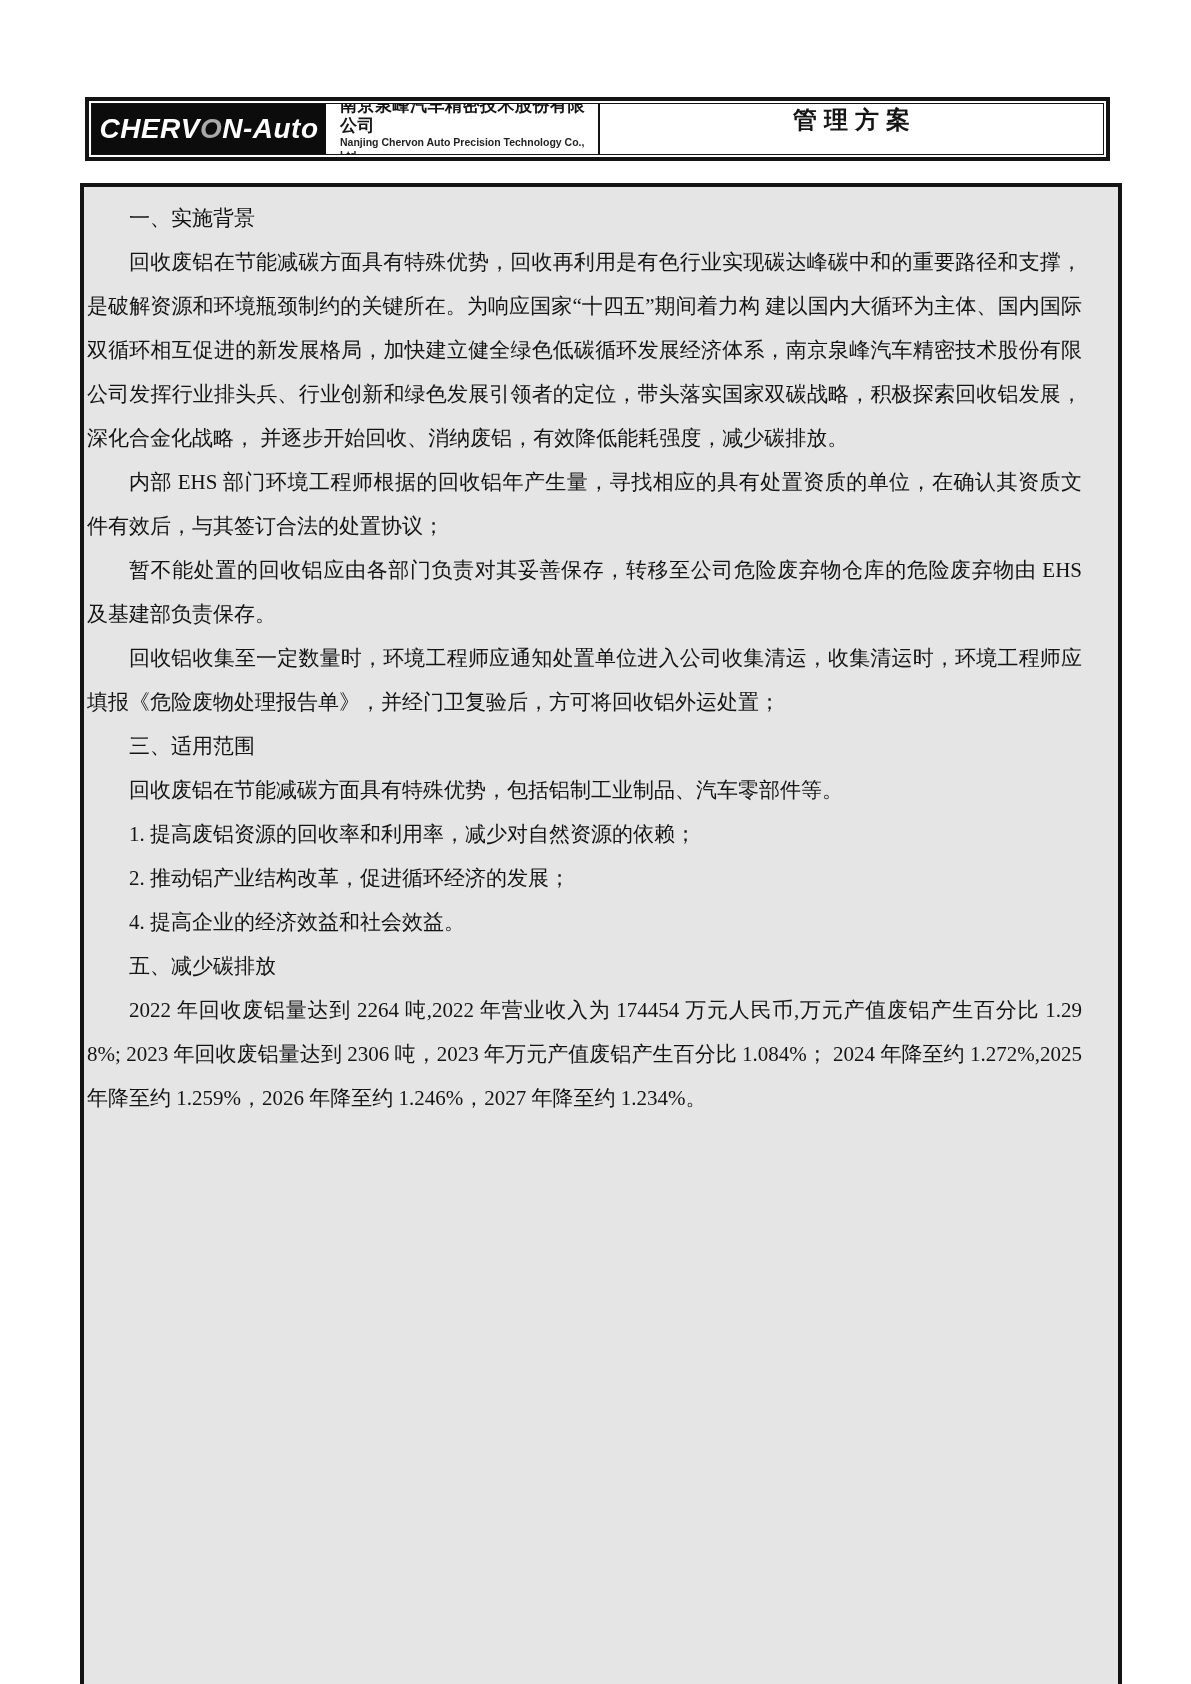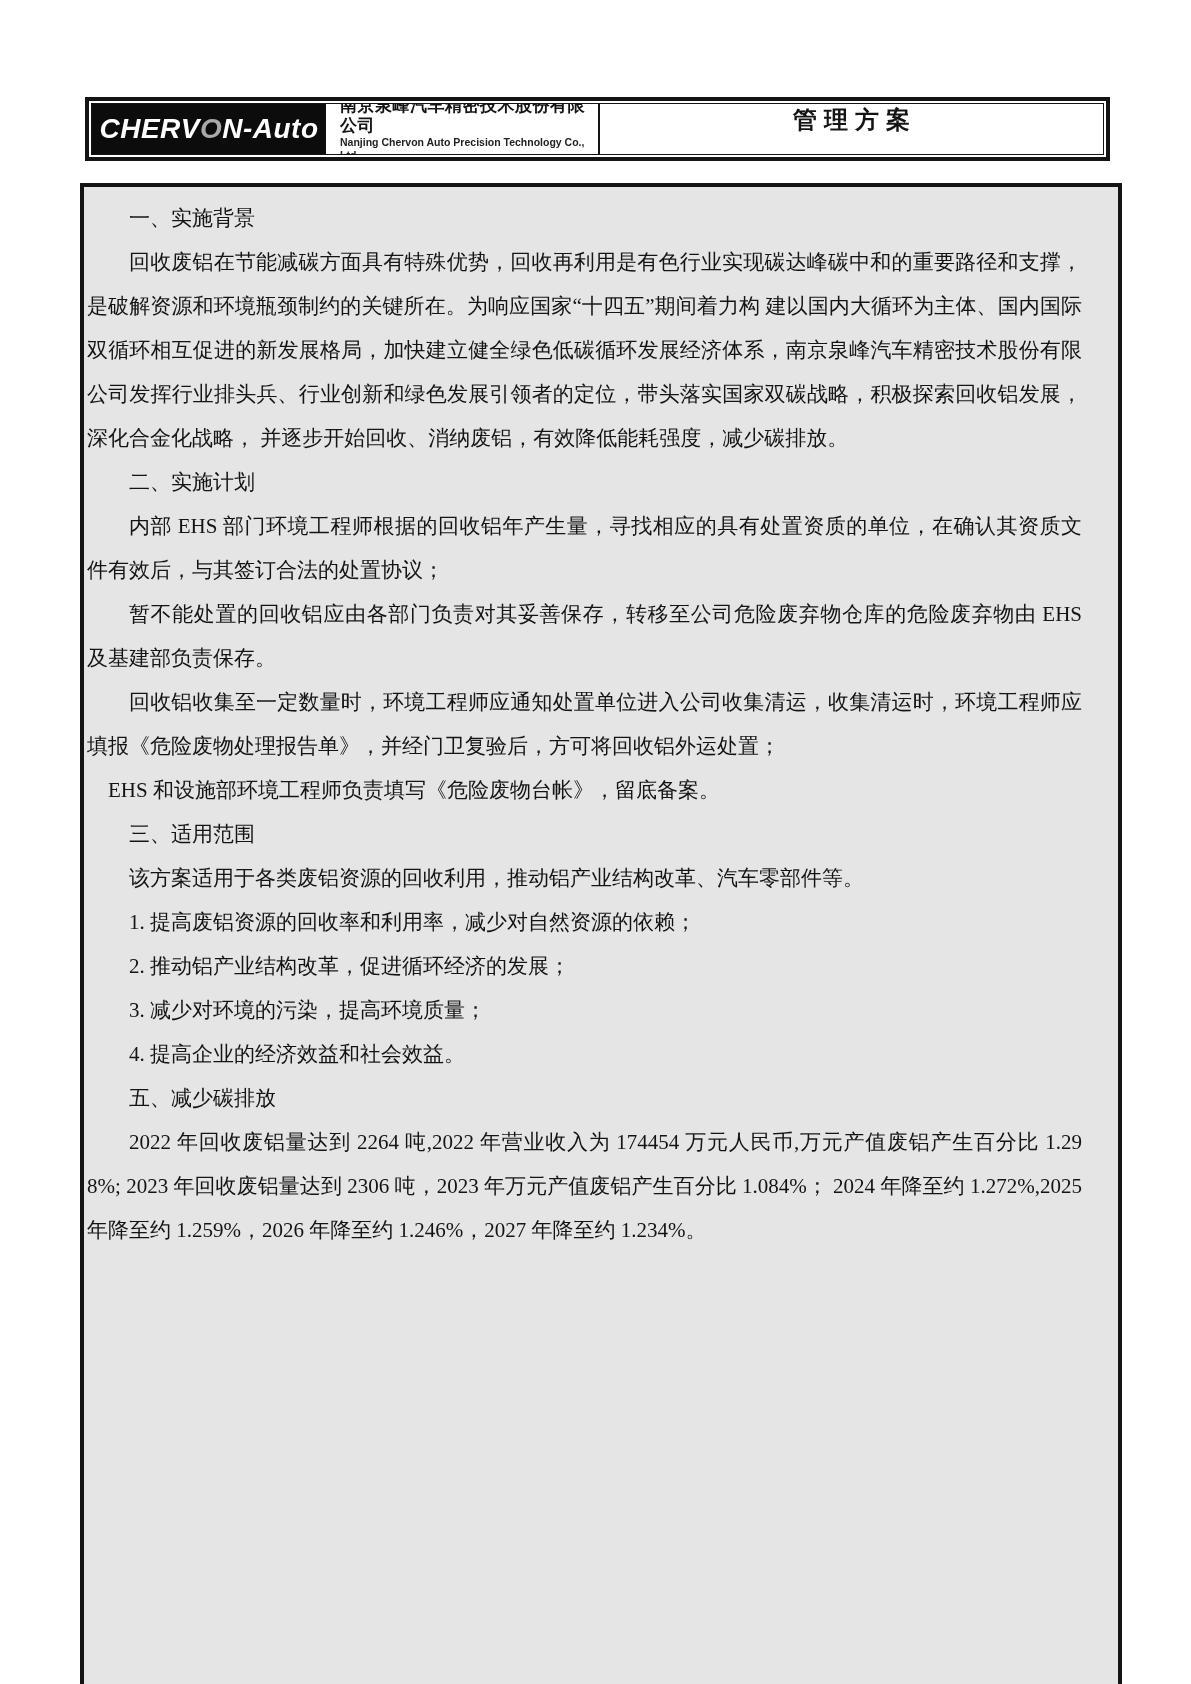--- a/index.html
+++ b/index.html
@@ -72,31 +72,28 @@
         <span class="doc-title">管理方案</span>
       </div>
     </div>
   </div>
 
   <div class="content">
 
     <p class="h">一、实施背景</p>
     <p>回收废铝在节能减碳方面具有特殊优势，回收再利用是有色行业实现碳达峰碳中和的重要路径和支撑，是破解资源和环境瓶颈制约的关键所在。为响应国家“十四五”期间着力构 建以国内大循环为主体、国内国际双循环相互促进的新发展格局，加快建立健全绿色低碳循环发展经济体系，南京泉峰汽车精密技术股份有限公司发挥行业排头兵、行业创新和绿色发展引领者的定位，带头落实国家双碳战略，积极探索回收铝发展，深化合金化战略， 并逐步开始回收、消纳废铝，有效降低能耗强度，减少碳排放。</p>
 
-    <p class="h">二、实施计划</p>
     <p>内部 EHS 部门环境工程师根据的回收铝年产生量，寻找相应的具有处置资质的单位，在确认其资质文件有效后，与其签订合法的处置协议；</p>
     <p>暂不能处置的回收铝应由各部门负责对其妥善保存，转移至公司危险废弃物仓库的危险废弃物由 EHS 及基建部负责保存。</p>
     <p>回收铝收集至一定数量时，环境工程师应通知处置单位进入公司收集清运，收集清运时，环境工程师应填报《危险废物处理报告单》，并经门卫复验后，方可将回收铝外运处置；</p>
-    <p class="indent-1">EHS 和设施部环境工程师负责填写《危险废物台帐》，留底备案。</p>
 
     <p class="h">三、适用范围</p>
-    <p>该方案适用于各类废铝资源的回收利用，推动铝产业结构改革、汽车零部件等。</p>
+    <p>回收废铝在节能减碳方面具有特殊优势，包括铝制工业制品、汽车零部件等。</p>
 
     <p>1. 提高废铝资源的回收率和利用率，减少对自然资源的依赖；</p>
     <p>2. 推动铝产业结构改革，促进循环经济的发展；</p>
-    <p>3. 减少对环境的污染，提高环境质量；</p>
     <p>4. 提高企业的经济效益和社会效益。</p>
 
     <p class="h">五、减少碳排放</p>
     <p>2022 年回收废铝量达到 2264 吨,2022 年营业收入为 174454 万元人民币,万元产值废铝产生百分比 1.298%; 2023 年回收废铝量达到 2306 吨，2023 年万元产值废铝产生百分比 1.084%； 2024 年降至约 1.272%,2025 年降至约 1.259%，2026 年降至约 1.246%，2027 年降至约 1.234%。</p>
 
   </div>
 </div>
 
 </body></html>

